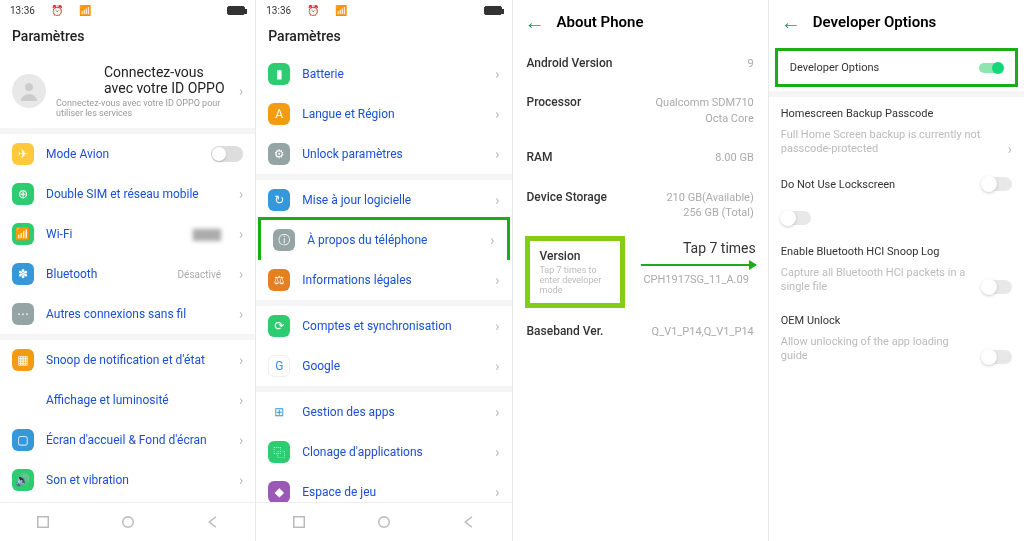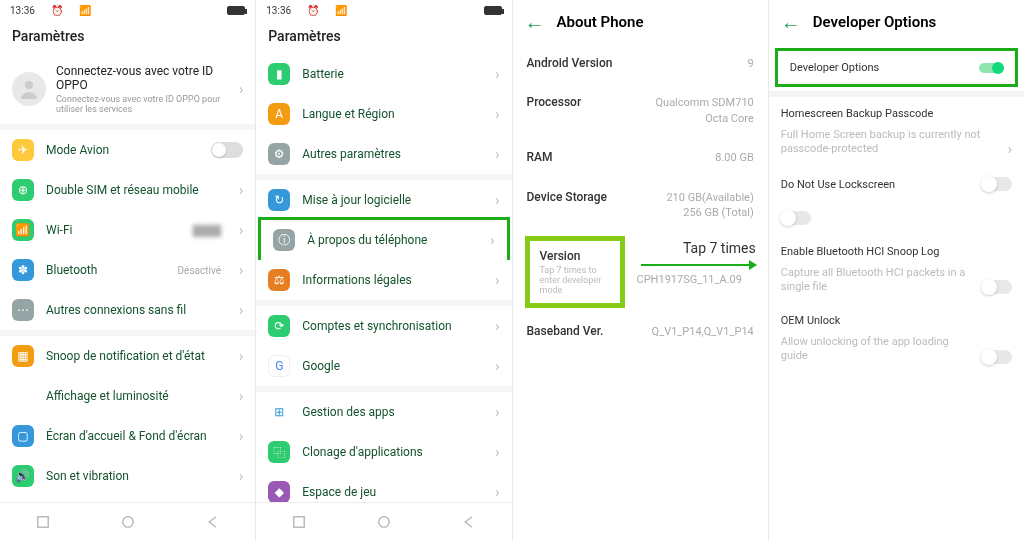--- a/index.html
+++ b/index.html
@@ -16,27 +16,27 @@
 .title-bar { padding: 8px 12px 10px; font-size: 14px; font-weight: 500; color: #222; }
 .title-bar-with-back { display: flex; align-items: center; gap: 12px; padding: 10px 12px; }
 .back-arrow { color: #13a05a; font-size: 20px; cursor: pointer; }
 
 .content { flex: 1; overflow-y: hidden; }
 
 .account-row { display: flex; align-items: center; padding: 10px 12px; gap: 10px; }
 .avatar-circle { width: 34px; height: 34px; border-radius: 50%; background: #e8e8e8; display: flex; align-items: center; justify-content: center; color: #bbb; font-size: 18px; overflow: hidden; }
 .avatar-circle svg { width: 24px; height: 24px; fill: #ccc; }
 .account-text { flex: 1; }
-.account-title { font-size: 12px; color: #222; }
+.account-title { font-size: 14px; color: #222; margin-left: 48px; }
 .account-sub { font-size: 9px; color: #999; margin-top: 2px; }
 .chevron { color: #bbb; font-size: 14px; }
 
 .setting-row { display: flex; align-items: center; padding: 9px 12px; gap: 12px; background: #fff; }
 .icon-box { width: 22px; height: 22px; border-radius: 6px; display: flex; align-items: center; justify-content: center; font-size: 12px; color: #fff; flex-shrink: 0; }
-.setting-label { flex: 1; font-size: 12px; color: #14532d; }
+.setting-label { flex: 1; font-size: 12px; color: #1d4ed8; }
 .setting-value { font-size: 10px; color: #aaa; margin-right: 6px; }
 .toggle { width: 32px; height: 16px; border-radius: 8px; background: #ddd; position: relative; }
 .toggle::after { content: ''; position: absolute; width: 14px; height: 14px; border-radius: 50%; background: #fff; top: 1px; left: 1px; box-shadow: 0 1px 2px rgba(0,0,0,0.2); }
 
 .section-gap { height: 6px; background: #f5f5f5; }
 
 .nav-bar { display: flex; justify-content: space-around; align-items: center; padding: 10px 0; border-top: 1px solid #eee; }
 .nav-btn { width: 18px; height: 18px; color: #bbb; }
 
 .highlight-green { border: 3px solid #1aad19; margin: -3px 2px; }
@@ -175,21 +175,21 @@
         <div class="setting-label">Batterie</div>
         <span class="chevron">›</span>
       </div>
       <div class="setting-row">
         <div class="icon-box" style="background:#f39c12">A</div>
         <div class="setting-label">Langue et Région</div>
         <span class="chevron">›</span>
       </div>
       <div class="setting-row">
         <div class="icon-box" style="background:#95a5a6">⚙</div>
-        <div class="setting-label">Autres paramètres</div>
+        <div class="setting-label">Unlock paramètres</div>
         <span class="chevron">›</span>
       </div>
       <div class="section-gap"></div>
       <div class="setting-row">
         <div class="icon-box" style="background:#3498db">↻</div>
         <div class="setting-label">Mise à jour logicielle</div>
         <span class="chevron">›</span>
       </div>
       <div class="highlight-green">
         <div class="setting-row">
@@ -270,21 +270,21 @@
 256 GB (Total)</div>
       </div>
       <div style="position:relative;display:flex;align-items:flex-start">
         <div class="version-box" style="flex:0 0 100px">
           <div class="info-label">Version</div>
           <div class="info-sub">Tap 7 times to enter developer mode</div>
         </div>
         <div style="flex:1;position:relative;margin-top:8px;padding-right:12px">
           <div class="tap-text" style="position:static;text-align:right;margin-bottom:2px">Tap 7 times</div>
           <div class="green-arrow"></div>
-          <div class="info-value" style="text-align:left;margin-top:6px">CPH1917SG_11_A.09</div>
+          <div class="info-value" style="text-align:center;margin-top:6px">CPH1917SG_11_A.09</div>
         </div>
       </div>
       <div class="info-row">
         <div class="info-label">Baseband Ver.</div>
         <div class="info-value">Q_V1_P14,Q_V1_P14</div>
       </div>
     </div>
   </div>
 
   <div class="panel">

